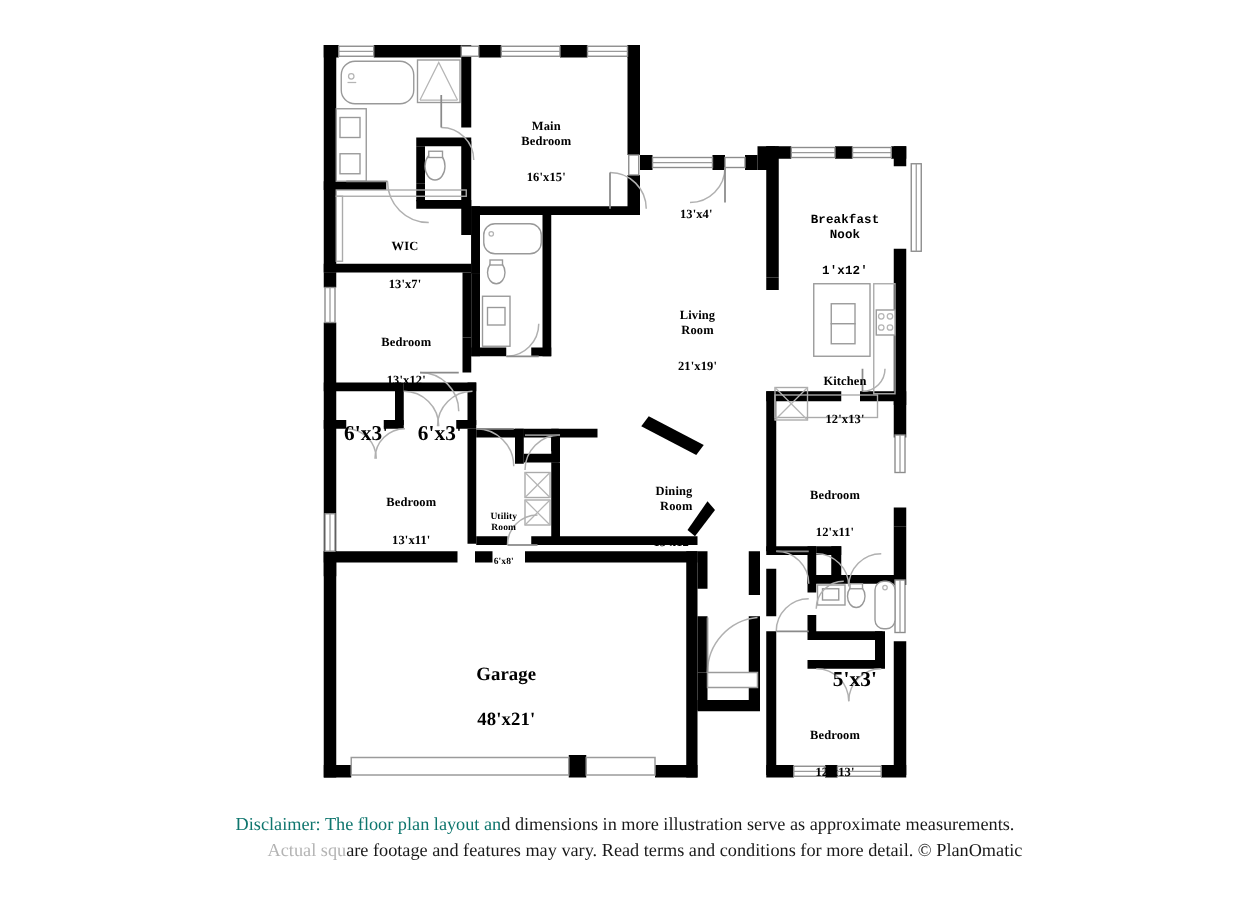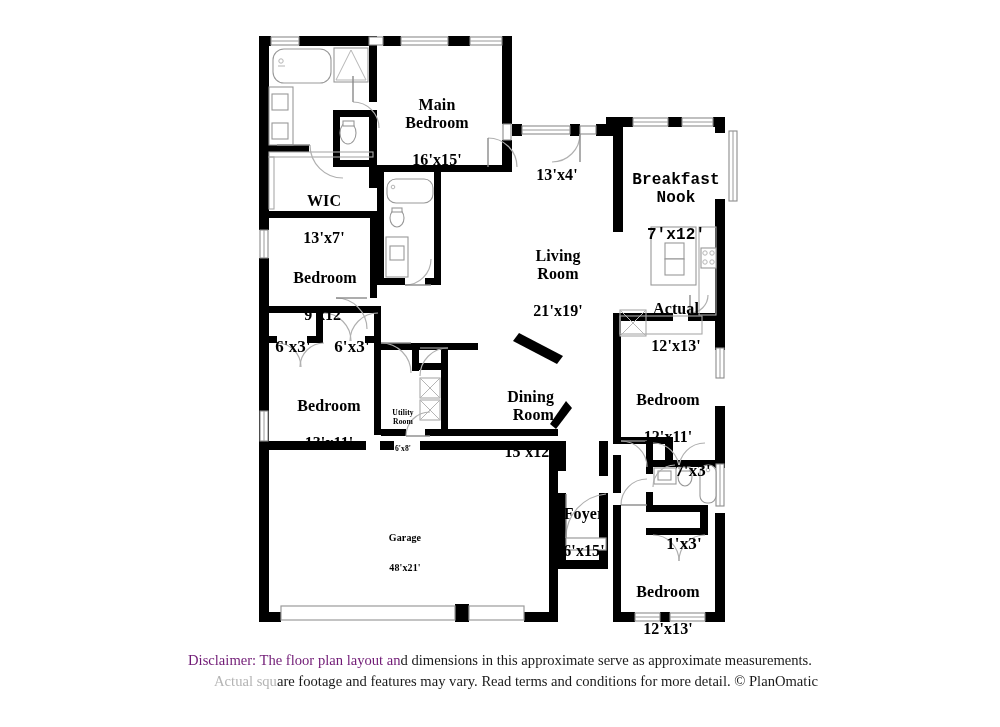--- a/index.html
+++ b/index.html
@@ -46,37 +46,37 @@
     font-family: "Liberation Serif", serif;
     font-weight: bold;
     line-height: 1.14;
     white-space: pre-line;
     letter-spacing: .1px;
     pointer-events: none;
   }
   .rl-name { display: block; }
   .rl-dim  { display: block; }
 
-  .size-18 .rl-name, .size-18 .rl-dim { font-size: 10px; }
-  .size-15 .rl-name, .size-15 .rl-dim { font-size: 16px; }
+  .size-18 .rl-name, .size-18 .rl-dim { font-size: 15px; }
+  .size-15 .rl-name, .size-15 .rl-dim { font-size: 10px; }
   .size-13 .rl-name, .size-13 .rl-dim { font-size: 17px; }
   .size-8  .rl-name, .size-8  .rl-dim { font-size: 7.6px; }
 
   #disclaimer {
     position: absolute;
     left: 0;
     top: 650px;
     width: 1000px;
     text-align: center;
     font-family: "Liberation Serif", serif;
     font-size: 14.6px;
     line-height: 1.45;
     color: #1a1a1a;
   }
-  #disclaimer .fade-2 { color: #701a75; }
+  #disclaimer .fade-2 { color: #0f766e; }
   #disclaimer .fade-3 { color: #b4b4b4; margin-left: 32px; }
   #disclaimer .line { display: block; white-space: pre; }
 </style>
 </head>
 <body>
 
 <div id="plan-root">
 
   <svg class="plan-svg" viewBox="0 0 1000 727">
 
@@ -382,37 +382,37 @@
     <span class="rl-dim">13'x7'</span>
   </div>
 
   <div class="room-label size-15" style="left:512px; top:148px; width:90px;">
     <span class="rl-dim">13'x4'</span>
   </div>
 
   <div class="room-label size-15" style="left:626px; top:153px; width:100px;font-family:Liberation Mono, monospace;">
     <span class="rl-name">Breakfast
 Nook</span>
-    <span class="rl-dim">7'x12'</span>
+    <span class="rl-dim">1'x12'</span>
   </div>
 
   <div class="room-label size-15" style="left:508px; top:229px; width:100px;">
     <span class="rl-name">Living
 Room</span>
     <span class="rl-dim">21'x19'</span>
   </div>
 
   <div class="room-label size-15" style="left:626px; top:282px; width:100px;">
-    <span class="rl-name">Actual</span>
+    <span class="rl-name">Kitchen</span>
     <span class="rl-dim">12'x13'</span>
   </div>
 
   <div class="room-label size-15" style="left:275px; top:251px; width:100px;">
     <span class="rl-name">Bedroom</span>
-    <span class="rl-dim">9'x12'</span>
+    <span class="rl-dim">13'x12'</span>
   </div>
 
   <div class="room-label size-13" style="left:253px; top:319px; width:80px;">
     <span class="rl-dim">6'x3'</span>
   </div>
 
   <div class="room-label size-13" style="left:312px; top:319px; width:80px;">
     <span class="rl-dim">6'x3'</span>
   </div>
 
@@ -431,41 +431,34 @@
     <span class="rl-name">Dining
 Room</span>
     <span class="rl-dim">15'x12'</span>
   </div>
 
   <div class="room-label size-15" style="left:618px; top:373px; width:100px;">
     <span class="rl-name">Bedroom</span>
     <span class="rl-dim">12'x11'</span>
   </div>
 
-  <div class="room-label size-13" style="left:653px; top:443px; width:80px;">
-    <span class="rl-dim">7'x3'</span>
-  </div>
 
   <div class="room-label size-13" style="left:644px; top:516px; width:80px;">
-    <span class="rl-dim">1'x3'</span>
+    <span class="rl-dim">5'x3'</span>
   </div>
 
   <div class="room-label size-15" style="left:618px; top:565px; width:100px;">
     <span class="rl-name">Bedroom</span>
     <span class="rl-dim">12'x13'</span>
   </div>
 
-  <div class="room-label size-15" style="left:544px; top:487px; width:80px;">
-    <span class="rl-name">Foyer</span>
-    <span class="rl-dim">6'x15'</span>
-  </div>
 
   <div class="room-label size-18" style="left:345px; top:514px; width:120px;">
     <span class="rl-name">Garage</span>
     <span class="rl-dim">48'x21'</span>
   </div>
 
   <div id="disclaimer">
-    <span class="line"><span class="fade-2">Disclaimer: The floor plan layout an</span><span>d dimensions in this approximate serve as approximate measurements.</span></span>
+    <span class="line"><span class="fade-2">Disclaimer: The floor plan layout an</span><span>d dimensions in more illustration serve as approximate measurements.</span></span>
     <span class="line"><span class="fade-3">Actual squ</span><span>are footage and features may vary. Read terms and conditions for more detail. © PlanOmatic</span></span>
   </div>
 
 </div>
 
 </body></html>

